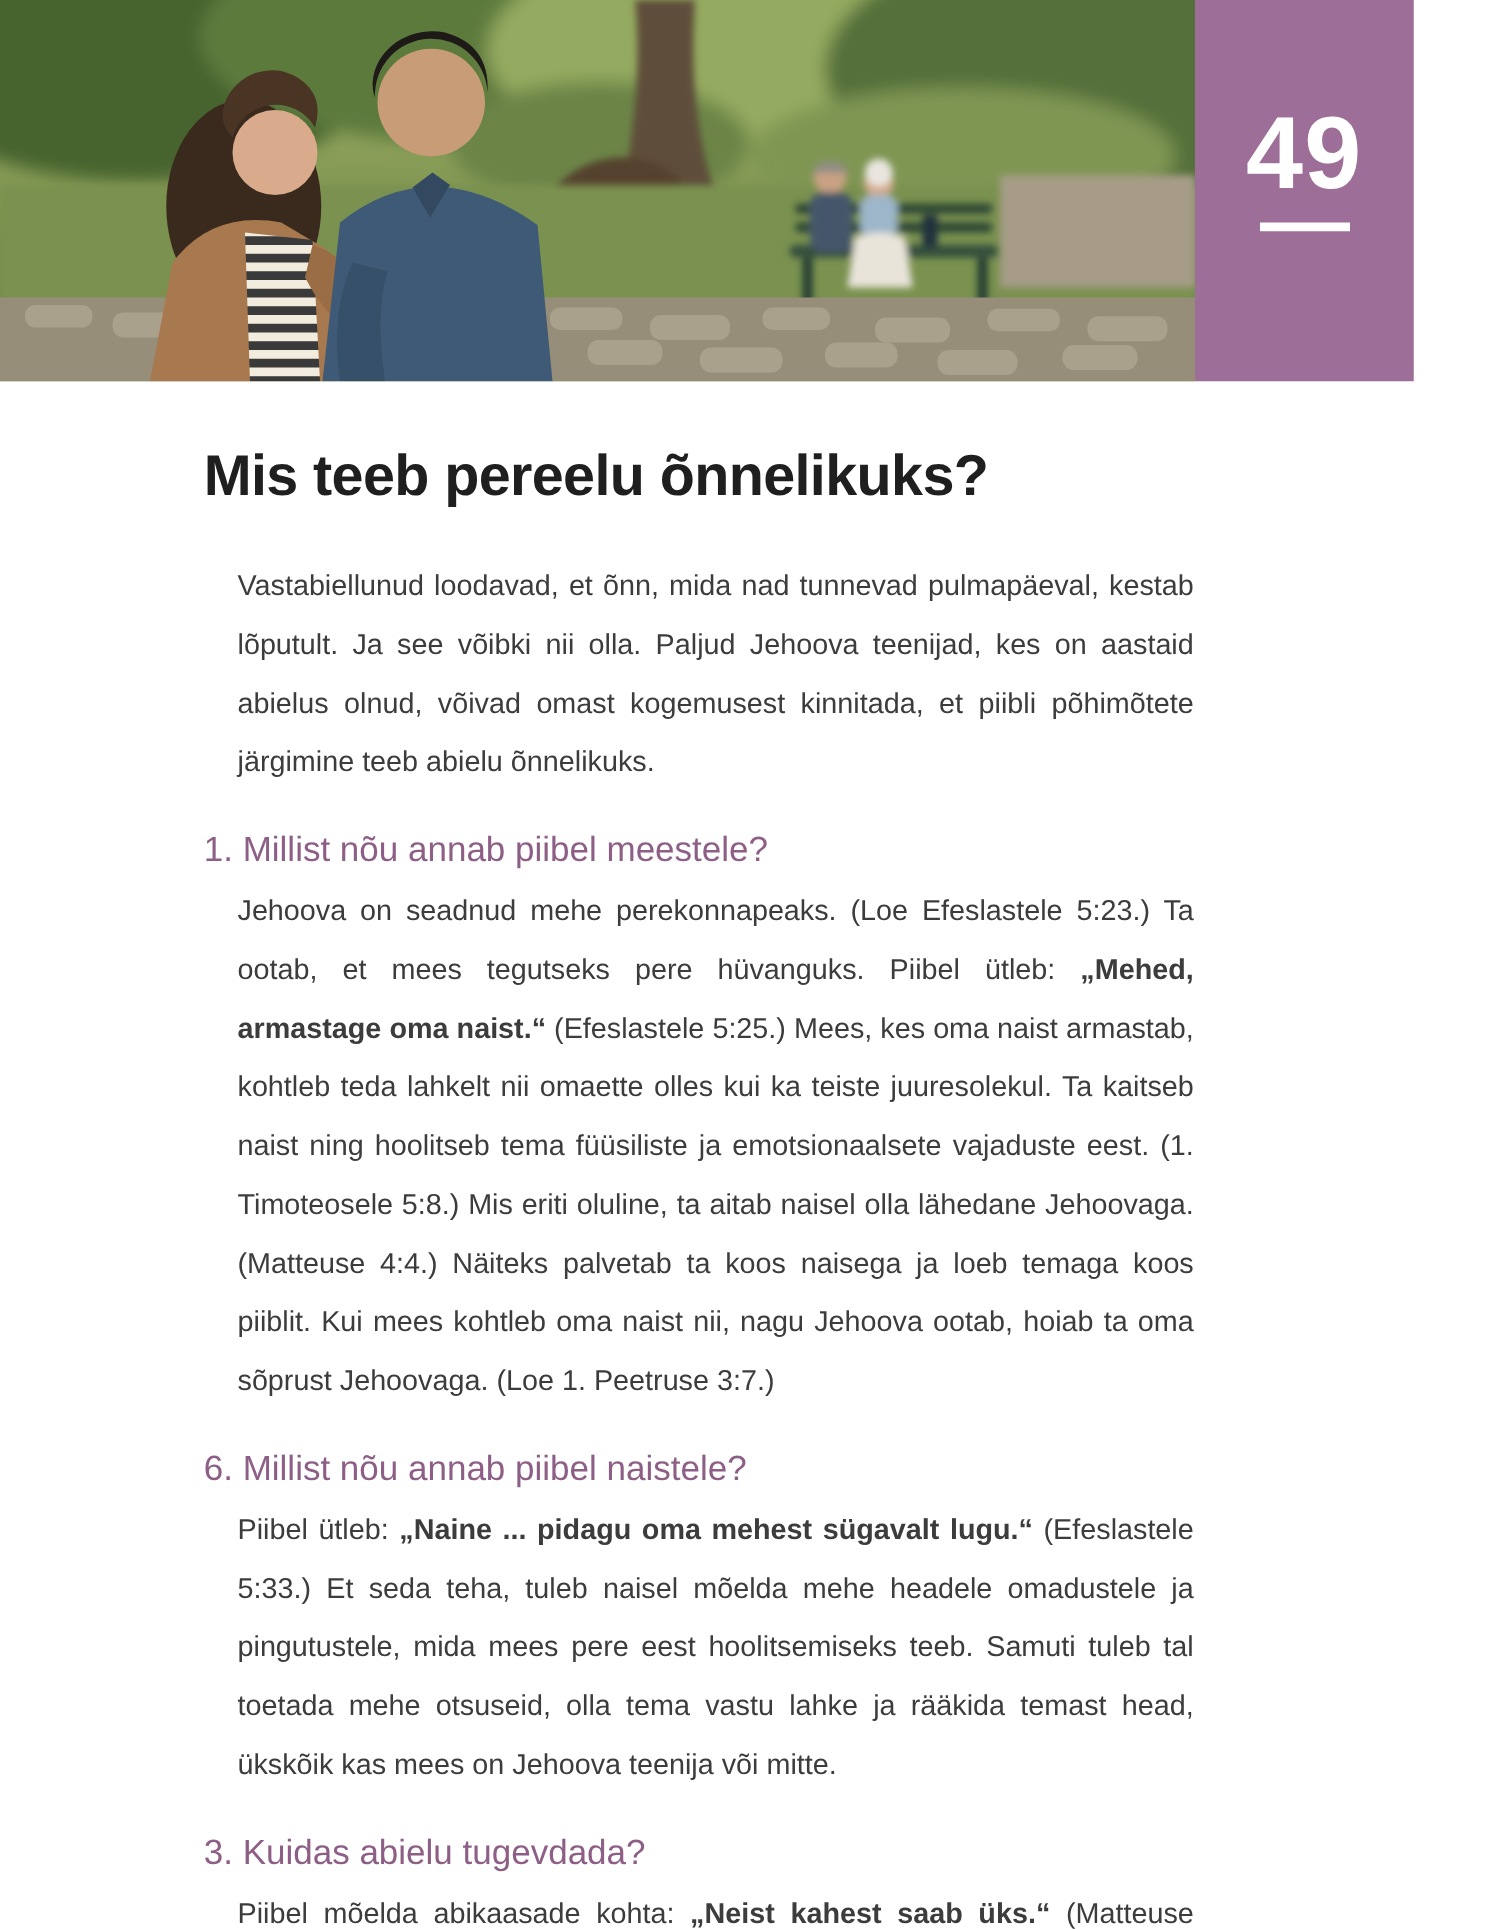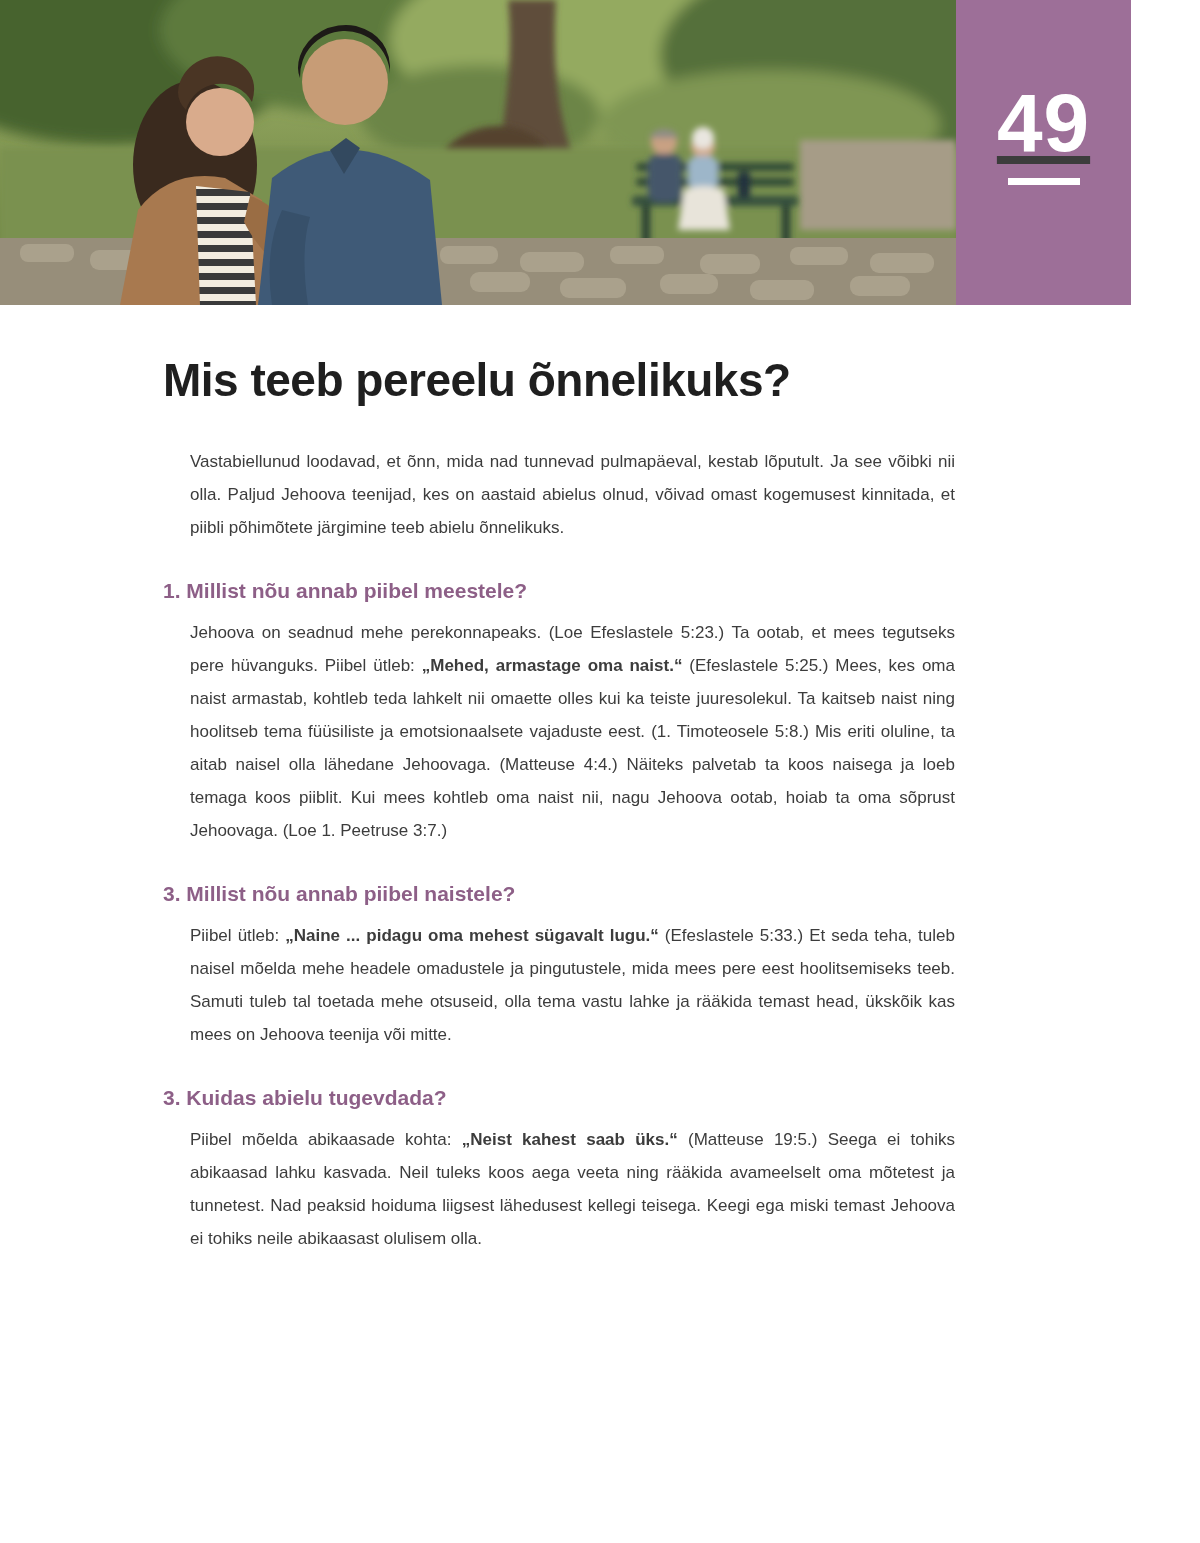--- a/index.html
+++ b/index.html
@@ -13,46 +13,46 @@
   }
   .hero { position:relative; width:1200px; height:305px; }
   .photo {
     position:absolute; left:0; top:0; width:956px; height:305px;
     overflow:hidden; background:#6d8348;
   }
   .photo svg { display:block; width:100%; height:100%; }
   .number-block {
     position:absolute; left:956px; top:0; width:175px; height:305px;
     background:#9d6f98;
-    display:flex; flex-direction:column; align-items:center;text-decoration:underline;
+    display:flex; flex-direction:column; align-items:center;
   }
   .lesson-number {
     margin-top:82px;
     color:#ffffff; font-size:82px; font-weight:700; line-height:1;
     letter-spacing:1px;
   }
   .number-underline {
     width:72px; height:7px; background:#ffffff; margin-top:14px;
   }
   .content { margin-left:163px; width:792px; padding-top:47px; }
   .title {
     color:#1f1f1f; font-size:46px; font-weight:700; line-height:57px;
     letter-spacing:-0.5px;
     margin-bottom:36px;
   }
   .title span { display:block; }
   .intro, .para {
     padding-left:27px;
-    font-size:17px; line-height:33px;
+    font-size:23px; line-height:47px;
     text-align:justify;
     color:#3c3c3c;
   }
   .q {
     margin-top:33px; margin-bottom:11px;
-    color:#8d5f87; font-size:21px; font-weight:700; line-height:28px;
+    color:#8d5f87; font-size:28px; font-weight:400; line-height:28px;
   }
   .para .b { font-weight:700; }
 </style>
 </head>
 <body>
 
 <div class="hero">
   <div class="photo">
 
     <svg viewBox="0 0 956 305" preserveAspectRatio="none">
@@ -145,21 +145,21 @@
   </h1>
 
   <p class="intro">Vastabiellunud loodavad, et õnn, mida nad tunnevad pulmapäeval, kestab lõputult. Ja see võibki nii olla. Paljud Jehoova teenijad, kes on aastaid abielus olnud, võivad omast kogemusest kinnitada, et piibli põhimõtete järgimine teeb abielu õnnelikuks.</p>
 
   <section>
     <h2 class="q">1. Millist nõu annab piibel meestele?</h2>
     <p class="para"><span>Jehoova on seadnud mehe perekonnapeaks. (Loe Efeslastele 5:23.) Ta ootab, et mees tegutseks pere hüvanguks. Piibel ütleb: </span><span class="b">„Mehed, armastage oma naist.“</span><span> (Efeslastele 5:25.) Mees, kes oma naist armastab, kohtleb teda lahkelt nii omaette olles kui ka teiste juuresolekul. Ta kaitseb naist ning hoolitseb tema füüsiliste ja emotsionaalsete vajaduste eest. (1. Timoteosele 5:8.) Mis eriti oluline, ta aitab naisel olla lähedane Jehoovaga. (Matteuse 4:4.) Näiteks palvetab ta koos naisega ja loeb temaga koos piiblit. Kui mees kohtleb oma naist nii, nagu Jehoova ootab, hoiab ta oma sõprust Jehoovaga. (Loe 1. Peetruse 3:7.)</span></p>
   </section>
 
   <section>
-    <h2 class="q">3. Millist nõu annab piibel naistele?</h2>
+    <h2 class="q">6. Millist nõu annab piibel naistele?</h2>
     <p class="para"><span>Piibel ütleb: </span><span class="b">„Naine ... pidagu oma mehest sügavalt lugu.“</span><span> (Efeslastele 5:33.) Et seda teha, tuleb naisel mõelda mehe headele omadustele ja pingutustele, mida mees pere eest hoolitsemiseks teeb. Samuti tuleb tal toetada mehe otsuseid, olla tema vastu lahke ja rääkida temast head, ükskõik kas mees on Jehoova teenija või mitte.</span></p>
   </section>
 
   <section>
     <h2 class="q">3. Kuidas abielu tugevdada?</h2>
     <p class="para"><span>Piibel mõelda abikaasade kohta: </span><span class="b">„Neist kahest saab üks.“</span><span> (Matteuse 19:5.) Seega ei tohiks abikaasad lahku kasvada. Neil tuleks koos aega veeta ning rääkida avameelselt oma mõtetest ja tunnetest. Nad peaksid hoiduma liigsest lähedusest kellegi teisega. Keegi ega miski temast Jehoova ei tohiks neile abikaasast olulisem olla.</span></p>
   </section>
 </main>
 
 </body></html>

